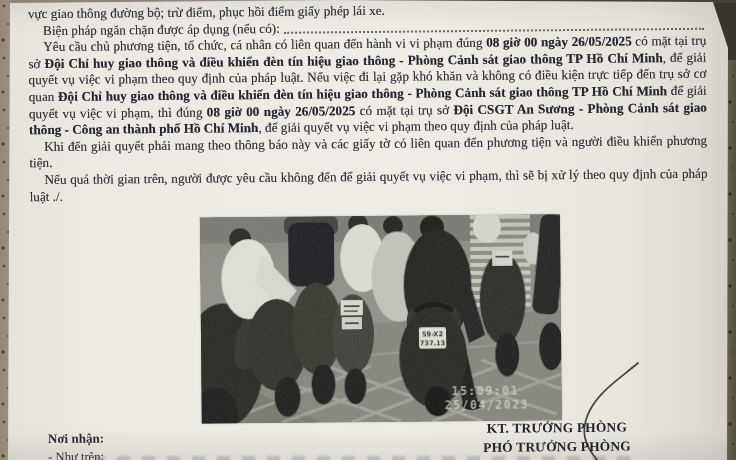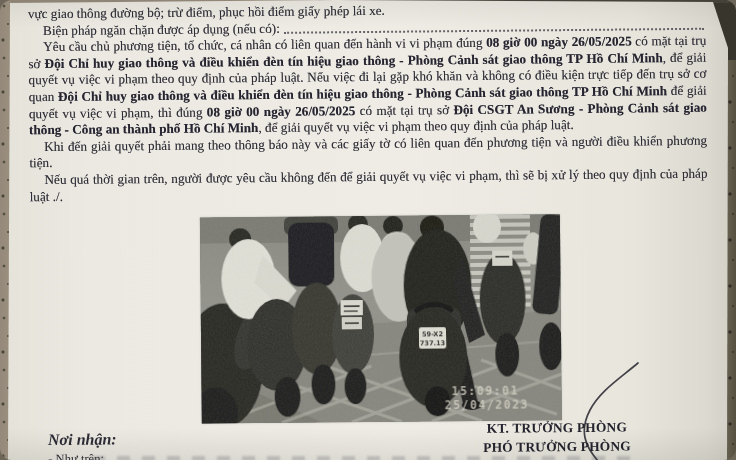--- a/index.html
+++ b/index.html
@@ -1,18 +1,18 @@
 <!DOCTYPE html>
 <html><head>
 <meta charset="utf-8">
 <style>
   html,body{margin:0;padding:0;background:#6e6759;}
   .scene{position:relative;width:736px;height:460px;overflow:hidden;
     background:linear-gradient(90deg,#94897a 0%,#9a8f7e 1.2%,#8e8476 1.6%,#968b7b 96%,#6b6557 98.4%,#55503f 100%);
-    font-family:"Liberation Serif", serif;border-radius:12px;}
+    font-family:"Liberation Serif", serif;}
   .edge-speckle-left{position:absolute;left:0;top:0;width:12px;height:100%;
     background-image:
       radial-gradient(circle at 4px 6px,#54503f 1.2px,transparent 1.7px),
       radial-gradient(circle at 8px 24px,#5e594a 1px,transparent 1.5px),
       radial-gradient(circle at 3px 40px,#4a4638 1.3px,transparent 1.8px);
     background-size:12px 52px;}
   .edge-speckle-right{position:absolute;right:0;top:0;width:10px;height:100%;
     background-image:
       radial-gradient(circle at 4px 10px,#343128 1.4px,transparent 1.9px),
       radial-gradient(circle at 7px 30px,#403c30 1.1px,transparent 1.6px);
@@ -31,21 +31,21 @@
   .para{margin:0;text-align:justify;}
   .para.indent{text-indent:15px;}
   .para.leader-line{display:flex;align-items:flex-end;text-indent:0;padding-left:15px;}
   .para.leader-line .seg{white-space:nowrap;}
   .leader{flex:1;border-bottom:2px dotted #4d4b53;margin:0 2px 3px 4px;opacity:.85;}
   .seg.bold{font-weight:bold;color:#262430;}
   .photo{position:absolute;left:200px;top:216px;width:360px;height:206px;background:#8b8b84;
     box-shadow:inset 0 0 0 1px rgba(60,60,55,.3), 0 0 2px rgba(60,60,55,.25);}
   .photo svg{display:block;width:100%;height:100%;}
   .footer-left{position:absolute;left:46px;top:428px;color:#2c2a34;}
-  .footer-left .title{font-weight:bold;font-style:italic;font-size:16px;}
+  .footer-left .title{font-weight:bold;font-size:13px;}
   .footer-left .item{font-size:12.6px;margin-top:3px;}
   .sig-block{position:absolute;left:455px;top:421px;width:200px;text-align:center;
     font-weight:bold;font-size:13.4px;line-height:18.5px;color:#24222c;letter-spacing:.2px;}
   .pen{position:absolute;inset:0;pointer-events:none;}
   .cutoff{position:absolute;left:92px;bottom:-1px;width:540px;height:5px;opacity:.5;filter:blur(1px);
     background:repeating-linear-gradient(90deg,rgba(75,75,90,.45) 0 13px,transparent 13px 25px);}
 </style>
 </head>
 <body>
 

